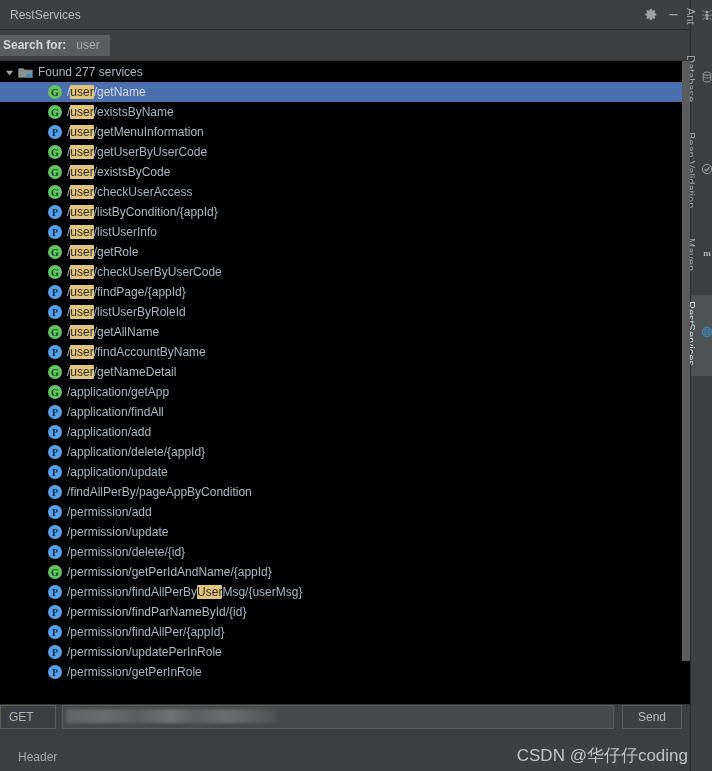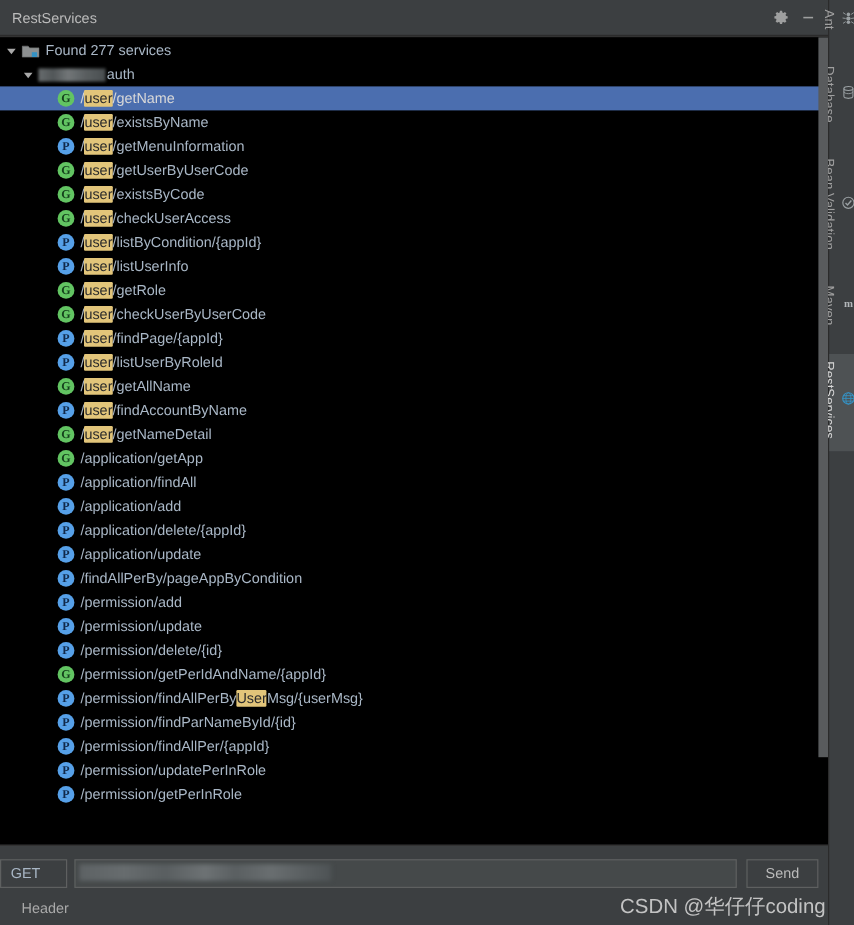--- a/index.html
+++ b/index.html
@@ -195,21 +195,21 @@
     background: #595b5d;
     border-radius: 0;
   }
 
   
   .reqbar {
     height: 36px;
     min-height: 36px;
     background: #3c3f41;
     display: flex;
-    align-items: flex-end;
+    align-items: flex-start;
     padding: 0 0 0 0;
     box-sizing: border-box;
     border-top: 1px solid #323232;
     position: relative;
   }
   .method-select {
     width: 56px;
     height: 24px;
     margin-left: 0px;
     background: #3c3f41;
@@ -343,46 +343,43 @@
           <path fill="#b0b0b0" d="M14 9.1v-2.2l-1.7-.3a4.6 4.6 0 00-.5-1.2l1-1.4-1.6-1.6-1.4 1a4.6 4.6 0 00-1.2-.5L8.3 1.2H6.1l-.3 1.7c-.4.1-.8.3-1.2.5l-1.4-1-1.6 1.6 1 1.4c-.2.4-.4.8-.5 1.2l-1.7.3v2.2l1.7.3c.1.4.3.8.5 1.2l-1 1.4 1.6 1.6 1.4-1c.4.2.8.4 1.2.5l.3 1.7h2.2l.3-1.7c.4-.1.8-.3 1.2-.5l1.4 1 1.6-1.6-1-1.4c.2-.4.4-.8.5-1.2l1.7-.3z"></path>
         </svg>
       </div>
       <div class="title-btn">
         <svg width="13" height="13" viewBox="0 0 16 16">
           <rect x="3" y="7.4" width="10" height="1.6" fill="#b0b0b0"></rect>
         </svg>
       </div>
     </div>
 
+    <div class="searchrow">
+      <div class="search-box">
+        <span class="search-label">Search for:</span>
+        <span class="search-value">user</span>
+      </div>
+    </div>
 
     <div class="tree-wrap">
       <div class="tree" id="tree">
           <div class="row indent-0">
             <span class="twisty">
               <svg width="9" height="9" viewBox="0 0 10 10">
                 <path d="M1 3 L9 3 L5 8 Z" fill="#a9a9a9"></path>
               </svg>
             </span>
             <span class="folder-icon">
               <svg width="15" height="13" viewBox="0 0 15 13">
                 <path d="M0.5 2.5 h5 l1.2 1.4 h7.8 v7.6 h-14 z" fill="#8d9091" stroke="#6f7273" stroke-width="0.6"></path>
                 <rect x="8.5" y="7.5" width="4.4" height="4" fill="#3592c4"></rect>
               </svg>
             </span>
             <span class="node-text">Found 277 services</span>
           </div>
-          <div class="row indent-1">
-            <span class="twisty">
-              <svg width="9" height="9" viewBox="0 0 10 10">
-                <path d="M1 3 L9 3 L5 8 Z" fill="#a9a9a9"></path>
-              </svg>
-            </span>
-            <span class="blurred"></span>
-            <span class="node-text">auth</span>
-          </div>
           <div class="row indent-2 selected">
             <span class="method-badge m-get">G</span>
             <span class="path"><span>/</span><span class="hl">user</span><span>/getName</span></span>
           </div>
           <div class="row indent-2">
             <span class="method-badge m-get">G</span>
             <span class="path"><span>/</span><span class="hl">user</span><span>/existsByName</span></span>
           </div>
           <div class="row indent-2">
             <span class="method-badge m-post">P</span>

